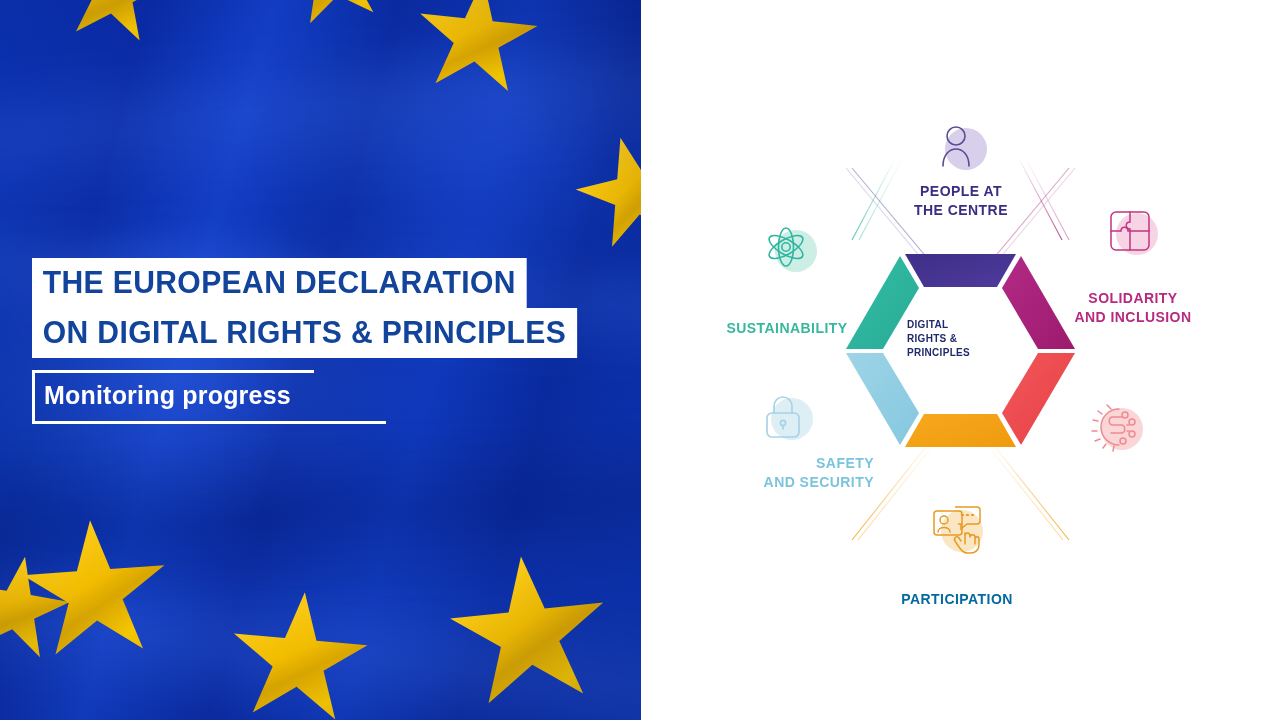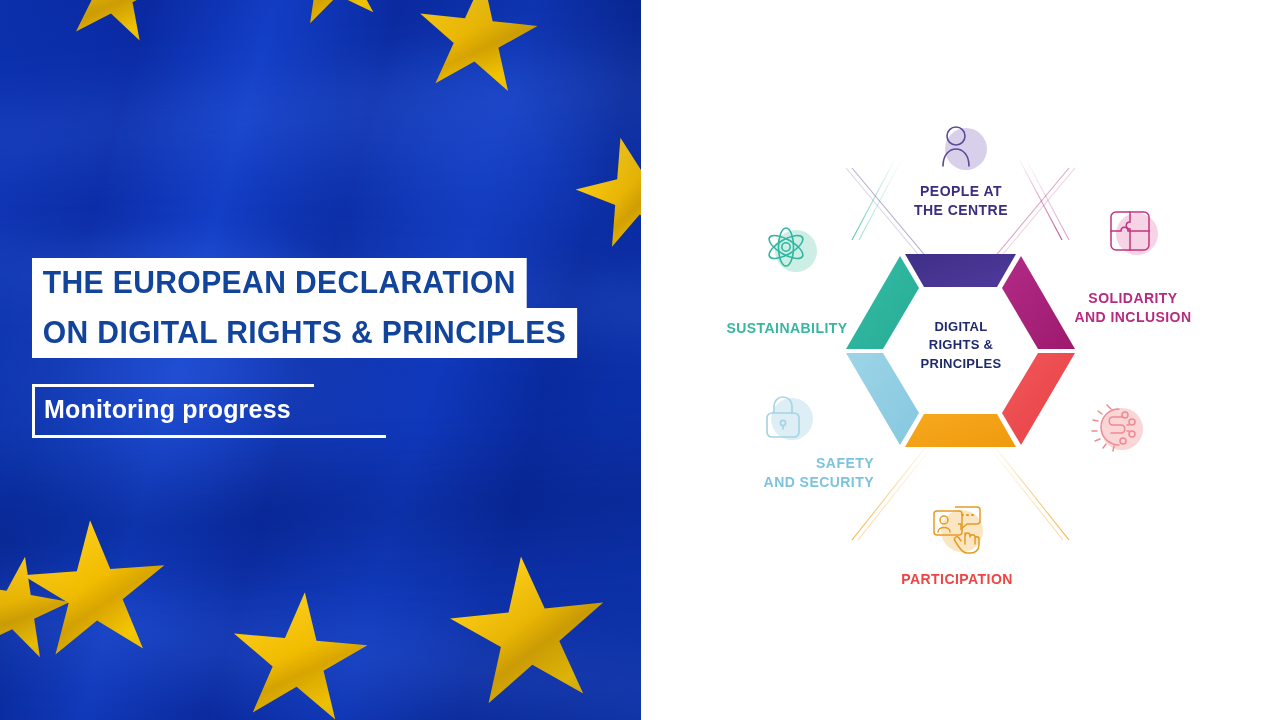--- a/index.html
+++ b/index.html
@@ -65,21 +65,21 @@
     letter-spacing:.4px;
     line-height:1;
     padding:9px 11px 10px 11px;
     white-space:nowrap;
     font-stretch:condensed;
     transform:scaleX(.97);
     transform-origin:left center;
   }
 
   .sub-wrap {
-    position:absolute; left:32px; top:384px; z-index:6;
+    position:absolute; left:32px; top:370px; z-index:6;
     width:282px; height:54px;text-align:center;
   }
   .sub-frame {
     position:absolute; inset:0;
     border-left:3px solid #ffffff;
     border-top:3px solid #ffffff;
     border-bottom:3px solid #ffffff;
   }
   .sub-frame::after {
     content:""; position:absolute; right:0; top:-3px; width:42%; height:3px; background:#ffffff;
@@ -119,22 +119,22 @@
   .icon-badge .blob {
     position:absolute; right:2px; top:8px;
     width:42px; height:42px; border-radius:50%;
   }
   .icon-badge svg { position:absolute; left:0; top:0; }
 
   .center-text {
     position:absolute;
     left:266px; top:318px;
     width:108px;
-    text-align:center;
-    font-size:13px;
+    text-align:left;
+    font-size:10px;
     font-weight:bold;
     line-height:1.42;
     color:#1f2a6b;
     letter-spacing:.3px;
     white-space:pre-line;
   }
 </style>
 </head>
 <body>
 
@@ -315,21 +315,21 @@
       <div class="blob" style="background:#fbe6c4;"></div>
       <svg width="56" height="56" viewBox="0 0 56 56" fill="none" stroke="#e79a22" stroke-width="1.5">
         <rect x="5" y="9" width="28" height="24" rx="3"></rect>
         <circle cx="15" cy="18" r="4"></circle>
         <path d="M9 30 C9 24 21 24 21 30" stroke-linecap="round"></path>
         <path d="M26 5 H48 A3 3 0 0 1 51 8 V19 A3 3 0 0 1 48 22 H38 L32 27 V22 H29"></path>
         <path d="M33 13 h1 M38 13 h1 M43 13 h1" stroke-width="2.2" stroke-linecap="round"></path>
         <path d="M36 31 L36 42 M36 34 c0-4 5-4 5 0 M41 35 c0-3 5-3 5 0 v7 M46 37 c0-3 4-3 4 0 v6 c0 5-4 8-8 8 h-4 c-4 0-6-3-8-6 l-4-6 c-2-3 2-6 4-3 l2 3" stroke-linecap="round" stroke-linejoin="round"></path>
       </svg>
     </div>
-    <div class="hex-label" style="left:226px; top:570px; color:#ef4444;">PARTICIPATION</div>
+    <div class="hex-label" style="left:226px; top:590px; color:#0369a1;">PARTICIPATION</div>
 
     <div class="icon-badge" style="left:118px; top:390px;">
       <div class="blob" style="background:#ddeef5;"></div>
       <svg width="56" height="56" viewBox="0 0 56 56" fill="none" stroke="#a7d4e6" stroke-width="1.7">
         <rect x="8" y="23" width="32" height="24" rx="5"></rect>
         <path d="M15 23 V16 a9 9 0 0 1 18 0 V23" stroke-linecap="round"></path>
         <circle cx="24" cy="33" r="2.6"></circle>
         <path d="M24 35.5 V39" stroke-linecap="round"></path>
       </svg>
     </div>

